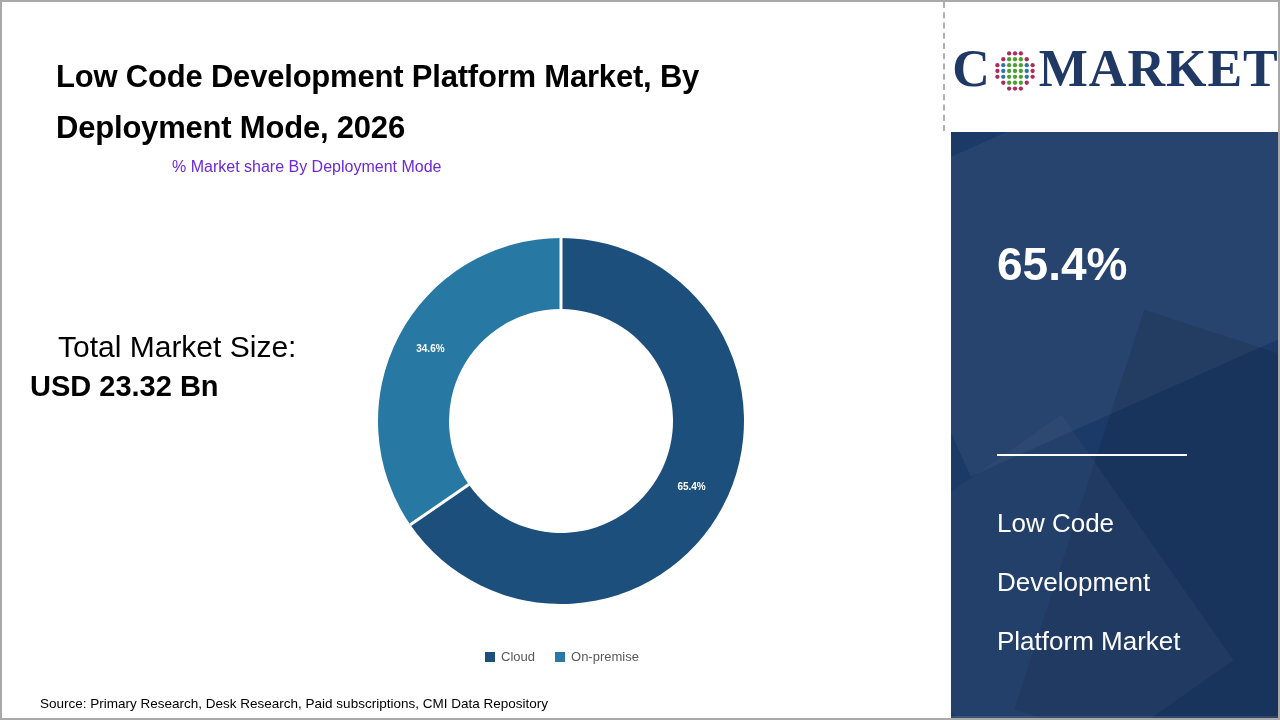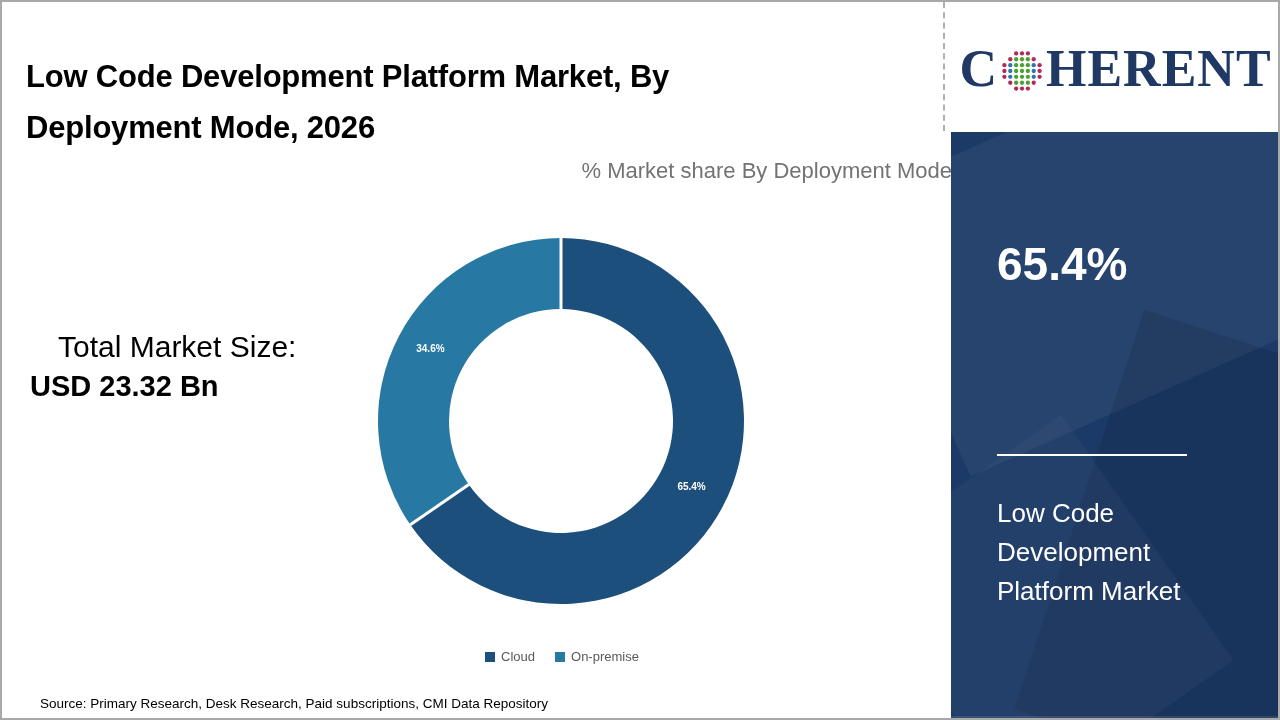--- a/index.html
+++ b/index.html
@@ -3,21 +3,21 @@
 <meta charset="utf-8">
 <style>
   html,body{margin:0;padding:0;background:#e8e8e8;}
   .page{
     position:relative;width:1280px;height:720px;background:#ffffff;
     border:2px solid #a9a9a9;box-sizing:border-box;overflow:hidden;
     font-family:"Liberation Sans",sans-serif;
   }
   
   .title{
-    position:absolute;left:24px;top:28px;width:800px;
+    position:absolute;left:54px;top:28px;width:800px;
     font-size:31px;line-height:51px;font-weight:700;color:#000;letter-spacing:-0.2px;
   }
   .header-divider{
     position:absolute;left:941px;top:0;height:129px;width:0;
     border-left:2px dashed #b0b0b0;
   }
   .logo{
     position:absolute;left:949px;top:0;width:329px;height:130px;
     display:flex;flex-direction:column;align-items:center;justify-content:center;
     background:#fff;padding-top:4px;box-sizing:border-box;
@@ -26,22 +26,22 @@
     font-family:"Liberation Serif",serif;font-weight:700;font-size:52px;line-height:52px;
     color:#1F3864;letter-spacing:1px;display:flex;align-items:center;
   }
   .logo-globe{transform:translateY(2px);margin:0 2px;}
   .logo-sub{
     margin-top:3px;font-size:15px;letter-spacing:8.5px;color:#1F3864;font-weight:400;
     white-space:nowrap;
   }
   
   .subtitle{
-    position:absolute;left:170px;top:156px;width:780px;text-align:right;
-    font-size:22px;color:#737373;
+    position:absolute;left:170px;top:156px;width:780px;text-align:left;
+    font-size:16px;color:#6d28d9;
   }
   .total-block{position:absolute;left:28px;top:326px;color:#000;}
   .total-label{font-size:30px;line-height:38px;font-weight:400;margin-left:28px;}
   .total-value{font-size:29px;line-height:40px;font-weight:700;}
   .donut-wrap{position:absolute;left:374px;top:234px;width:370px;height:370px;}
   .donut-wrap svg{position:absolute;left:0;top:0;}
   .slice-label{
     position:absolute;width:60px;margin-left:-30px;margin-top:-9px;text-align:center;
     font-size:10px;font-weight:700;color:#fff;
   }
@@ -75,21 +75,21 @@
     position:absolute;left:46px;top:172px;width:258px;margin:0;
     font-size:21px;line-height:31px;color:#f4f7fb;font-weight:400;
   }
   .stat-desc b{font-weight:700;}
   .sidebar-divider{
     position:absolute;left:46px;top:322px;width:190px;height:0;margin:0;
     border:none;border-top:2px solid #fff;
   }
   .market-name{
     position:absolute;left:46px;top:362px;width:225px;
-    font-size:26px;line-height:39px;color:#fff;font-weight:400;
+    font-size:26px;line-height:59px;color:#fff;font-weight:400;
   }
 </style>
 </head>
 <body>
 
 <div class="page">
 
   <h1 class="title">Low Code Development Platform Market, By Deployment Mode, 2026</h1>
 
   <div class="header-divider"></div>
@@ -129,21 +129,21 @@
           <circle cx="43.2" cy="30.4" r="2.35" fill="#B22A5B"></circle>
           <circle cx="11.2" cy="36.8" r="2.35" fill="#B22A5B"></circle>
           <circle cx="17.6" cy="36.8" r="2.35" fill="#4CA032"></circle>
           <circle cx="24" cy="36.8" r="2.35" fill="#4CA032"></circle>
           <circle cx="30.4" cy="36.8" r="2.35" fill="#4CA032"></circle>
           <circle cx="36.8" cy="36.8" r="2.35" fill="#B22A5B"></circle>
           <circle cx="17.6" cy="43.2" r="2.35" fill="#B22A5B"></circle>
           <circle cx="24" cy="43.2" r="2.35" fill="#B22A5B"></circle>
           <circle cx="30.4" cy="43.2" r="2.35" fill="#B22A5B"></circle>
         </svg>
-      <span>HERENT</span>
+      <span>MARKET</span>
     </div>
   </div>
 
   <div class="subtitle">% Market share By Deployment Mode</div>
 
   <div class="total-block">
     <div class="total-label">Total Market Size:</div>
     <div class="total-value">USD 23.32 Bn</div>
   </div>
 

